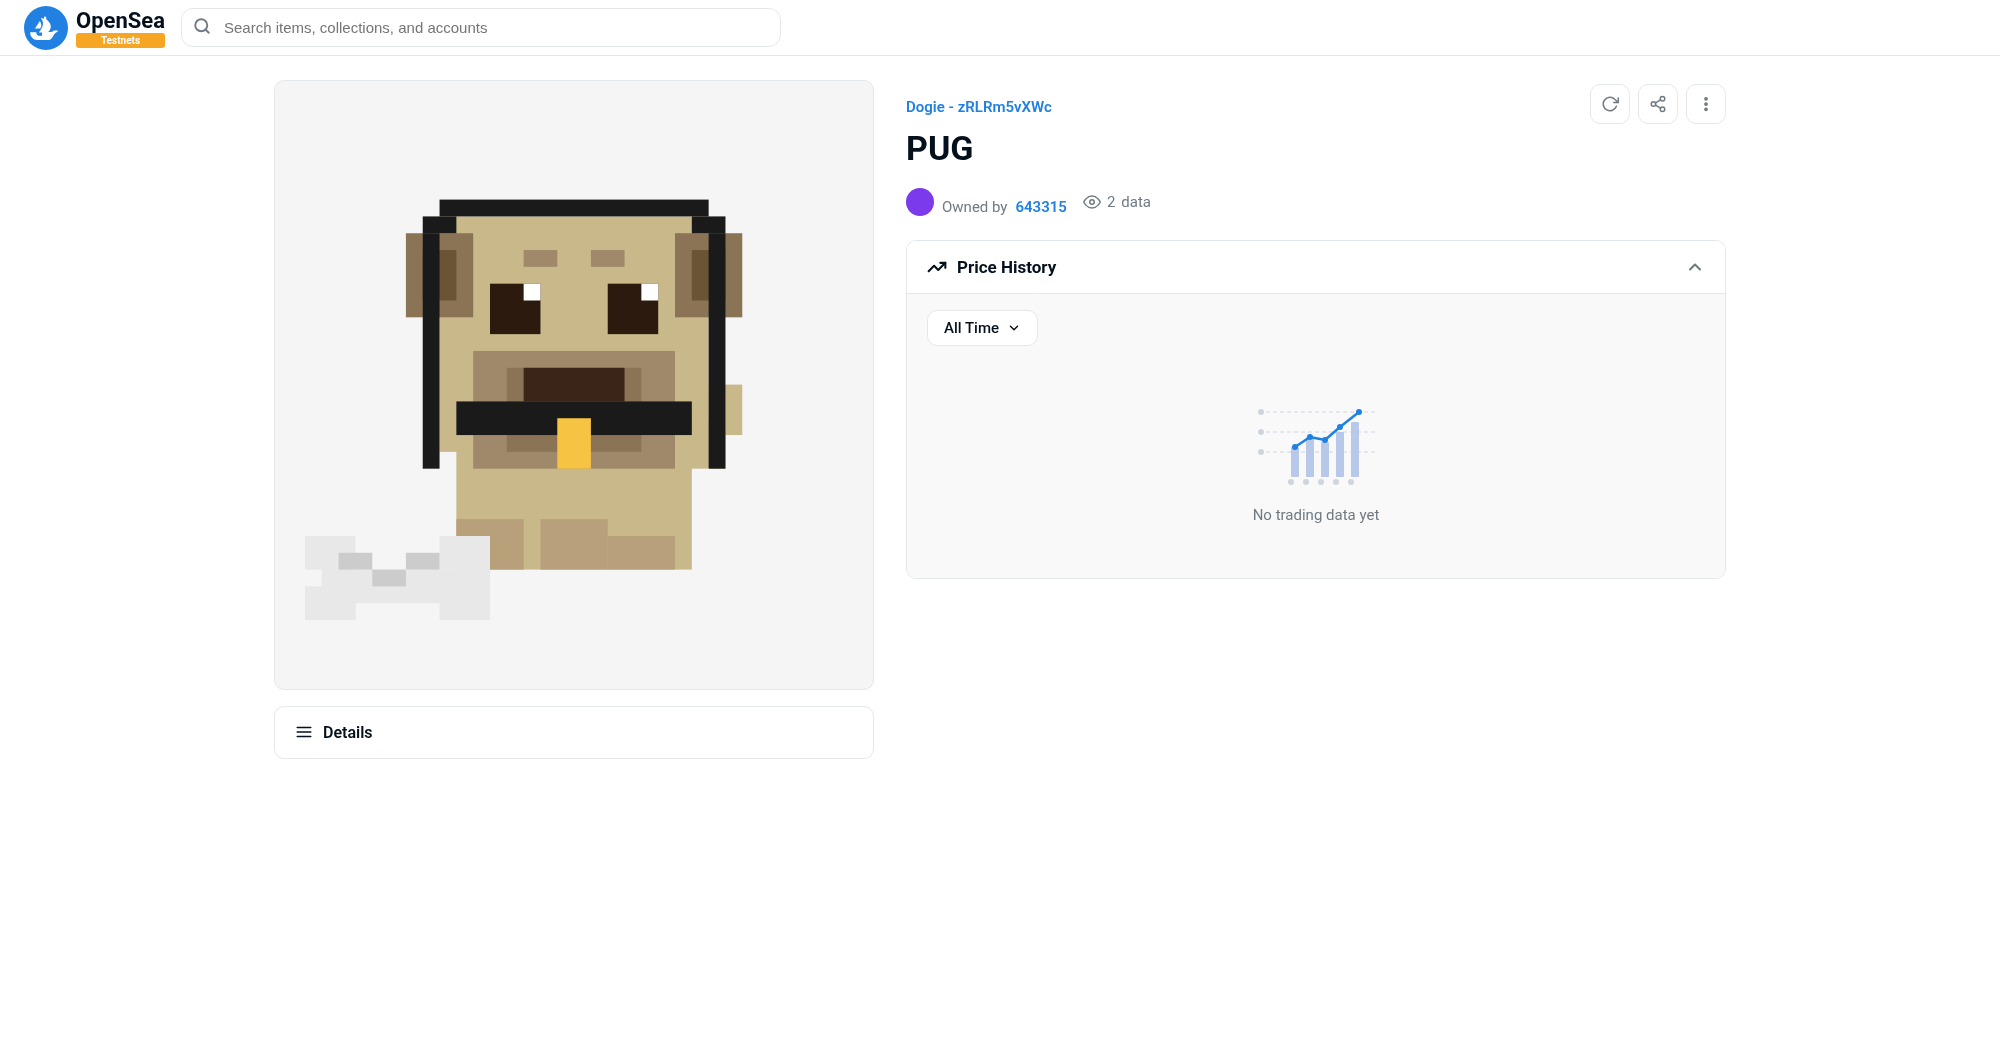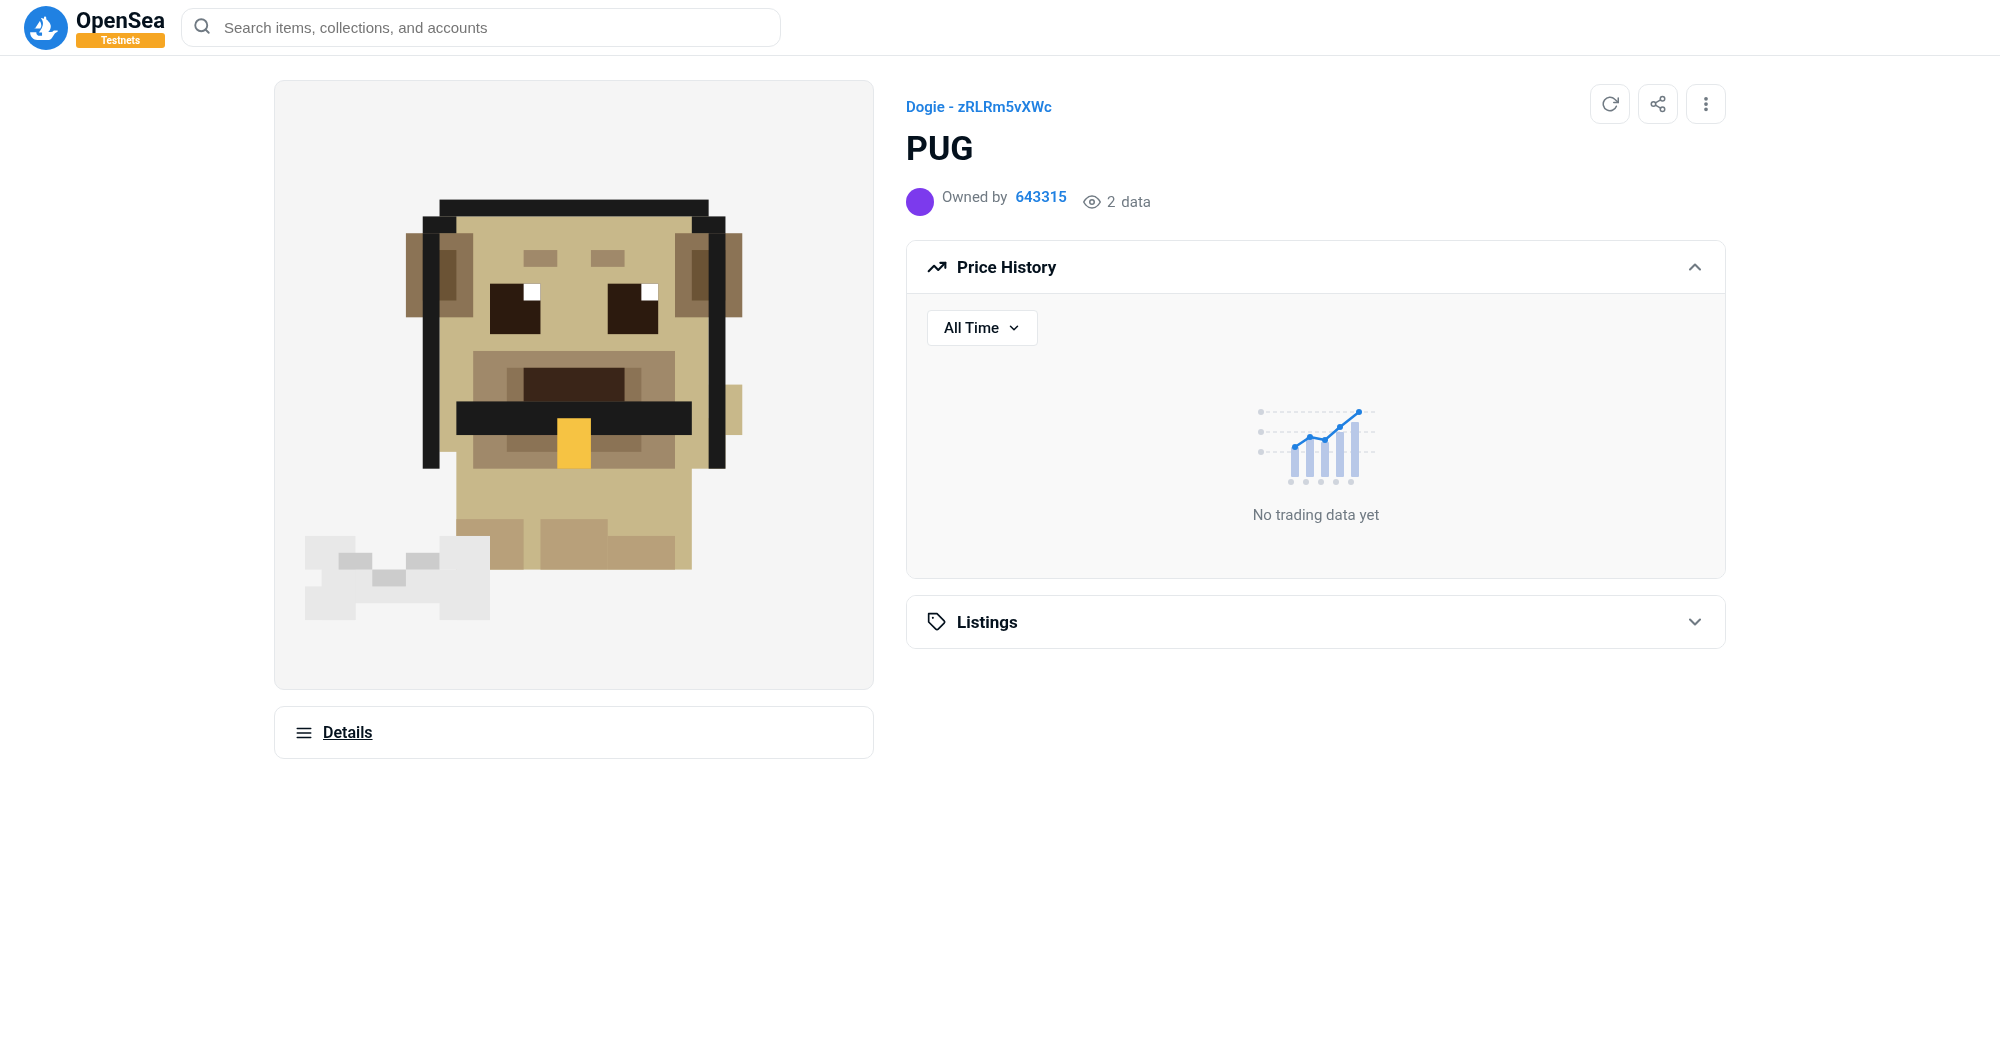--- a/index.html
+++ b/index.html
@@ -143,27 +143,25 @@
       justify-content: center;
     }
     .details-card {
       border: 1px solid #e5e8eb;
       border-radius: 10px;
       margin-top: 16px;
       padding: 0;
     }
     .details-header {
       display: flex;
-      align-items: center;
       gap: 10px;
       padding: 16px 20px;
       cursor: pointer;
       font-size: 16px;
       font-weight: 600;
-      text-decoration: underline;
     }
 
     
     .right-panel {
       flex: 1;
       padding-left: 32px;
     }
     .collection-link {
       color: #2081e2;
       font-size: 15px;
@@ -180,21 +178,21 @@
       margin-bottom: 20px;
     }
     .ownership-row {
       display: flex;
       align-items: center;
       gap: 16px;
       margin-bottom: 24px;
     }
     .owner-info {
       display: flex;
-      align-items: flex-start;
+      align-items: flex-end;
       gap: 8px;
       font-size: 15px;
       color: #707a83;
     }
     .owner-avatar {
       width: 28px;
       height: 28px;
       border-radius: 50%;
       background: #7c3aed;
     }
@@ -252,21 +250,21 @@
       padding: 16px 20px 24px;
       border-top: 1px solid #e5e8eb;
       background: #f9f9f9;
     }
     .time-filter {
       display: inline-flex;
       align-items: center;
       gap: 8px;
       padding: 8px 16px;
       border: 1px solid #e5e8eb;
-      border-radius: 4px;
+      border-radius: 10px;
       background: #fff;
       cursor: pointer;
       font-size: 15px;
       font-weight: 500;
       color: #04111d;
       margin-bottom: 16px;
     }
     .empty-chart {
       display: flex;
       flex-direction: column;
@@ -503,29 +501,15 @@
 
             <circle cx="15" cy="20" r="3" fill="#d0d5dd"></circle>
             <circle cx="15" cy="40" r="3" fill="#d0d5dd"></circle>
             <circle cx="15" cy="60" r="3" fill="#d0d5dd"></circle>
           </svg>
           <span class="no-data-text">No trading data yet</span>
         </div>
       </div>
     </div>
 
-    <div class="section-card">
-      <div class="section-header">
-        <div class="section-header-left">
-          <svg width="20" height="20" viewBox="0 0 24 24" fill="none">
-            <path d="M20.59 13.41l-7.17 7.17a2 2 0 0 1-2.83 0L2 12V2h10l8.59 8.59a2 2 0 0 1 0 2.82z" stroke="#04111d" stroke-width="2" stroke-linecap="round" stroke-linejoin="round"></path>
-            <line x1="7" y1="7" x2="7.01" y2="7" stroke="#04111d" stroke-width="2.5" stroke-linecap="round"></line>
-          </svg>
-          <span>Listings</span>
-        </div>
-        <svg width="20" height="20" viewBox="0 0 24 24" fill="none" stroke="#707a83" stroke-width="2.5" stroke-linecap="round" stroke-linejoin="round">
-          <polyline points="6 9 12 15 18 9"></polyline>
-        </svg>
-      </div>
-    </div>
 
   </div>
 </div>
 
 </body></html>

